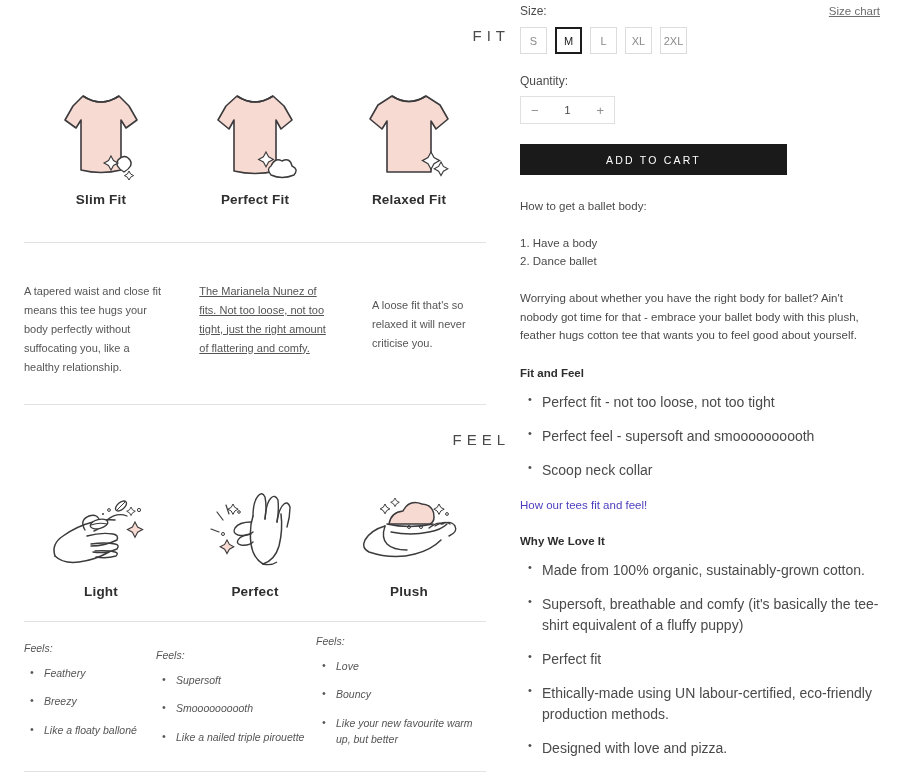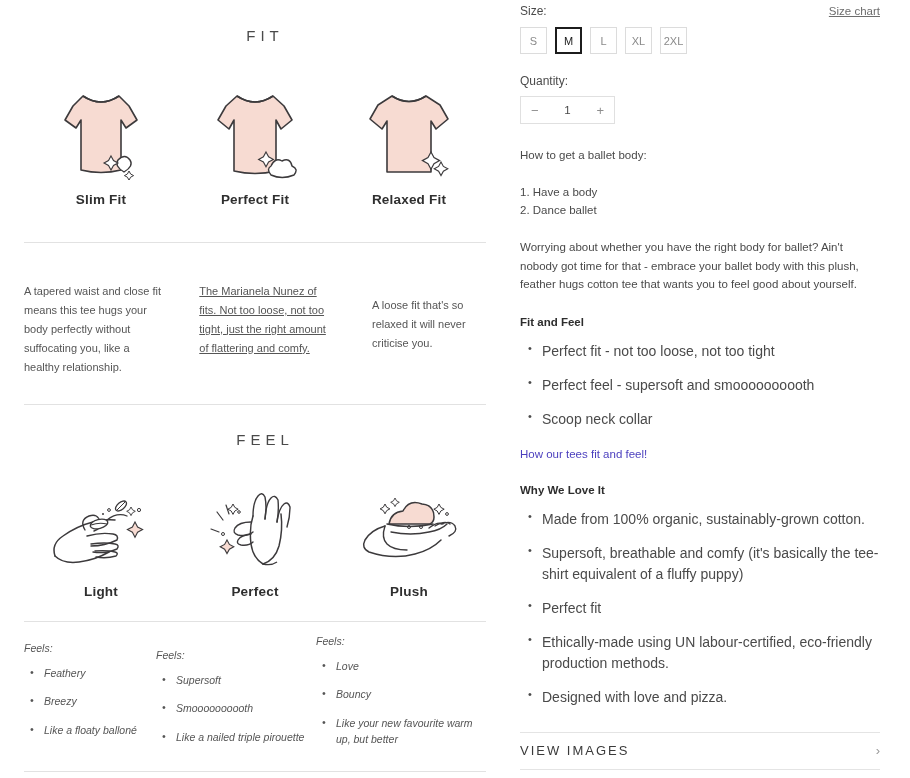--- a/index.html
+++ b/index.html
@@ -11,21 +11,21 @@
     color: #3a3a3a;
     overflow: hidden;
     position: relative;
   }
   .page { display: flex; width: 910px; height: 778px; }
 
   
   .left-col { width: 510px; height: 778px; position: relative; }
 
   .section-heading {
-    text-align: center;
+    text-align: right;
     font-size: 15px;
     letter-spacing: 5px;
     color: #4a4a4a;
     font-weight: 400;
     padding-left: 20px;
   }
   #fit-heading { margin-top: 27px; }
   #feel-heading { margin-top: 0; }
 
   .icon-row { display: flex; width: 100%; }
@@ -349,20 +349,21 @@
       </div>
 
       <div class="field-label qty-label">Quantity:</div>
 
       <div class="qty-stepper">
         <span class="qty-btn">−</span>
         <span class="qty-val">1</span>
         <span class="qty-btn">+</span>
       </div>
 
+      <button class="add-to-cart">ADD TO CART</button>
 
       <div class="desc mt-22">How to get a ballet body:</div>
 
       <div class="desc mt-18">
         <p>1. Have a body</p>
         <p>2. Dance ballet</p>
       </div>
 
       <div class="desc mt-18">Worrying about whether you have the right body for ballet? Ain't nobody got time for that - embrace your ballet body with this plush, feather hugs cotton tee that wants you to feel good about yourself.</div>
 

